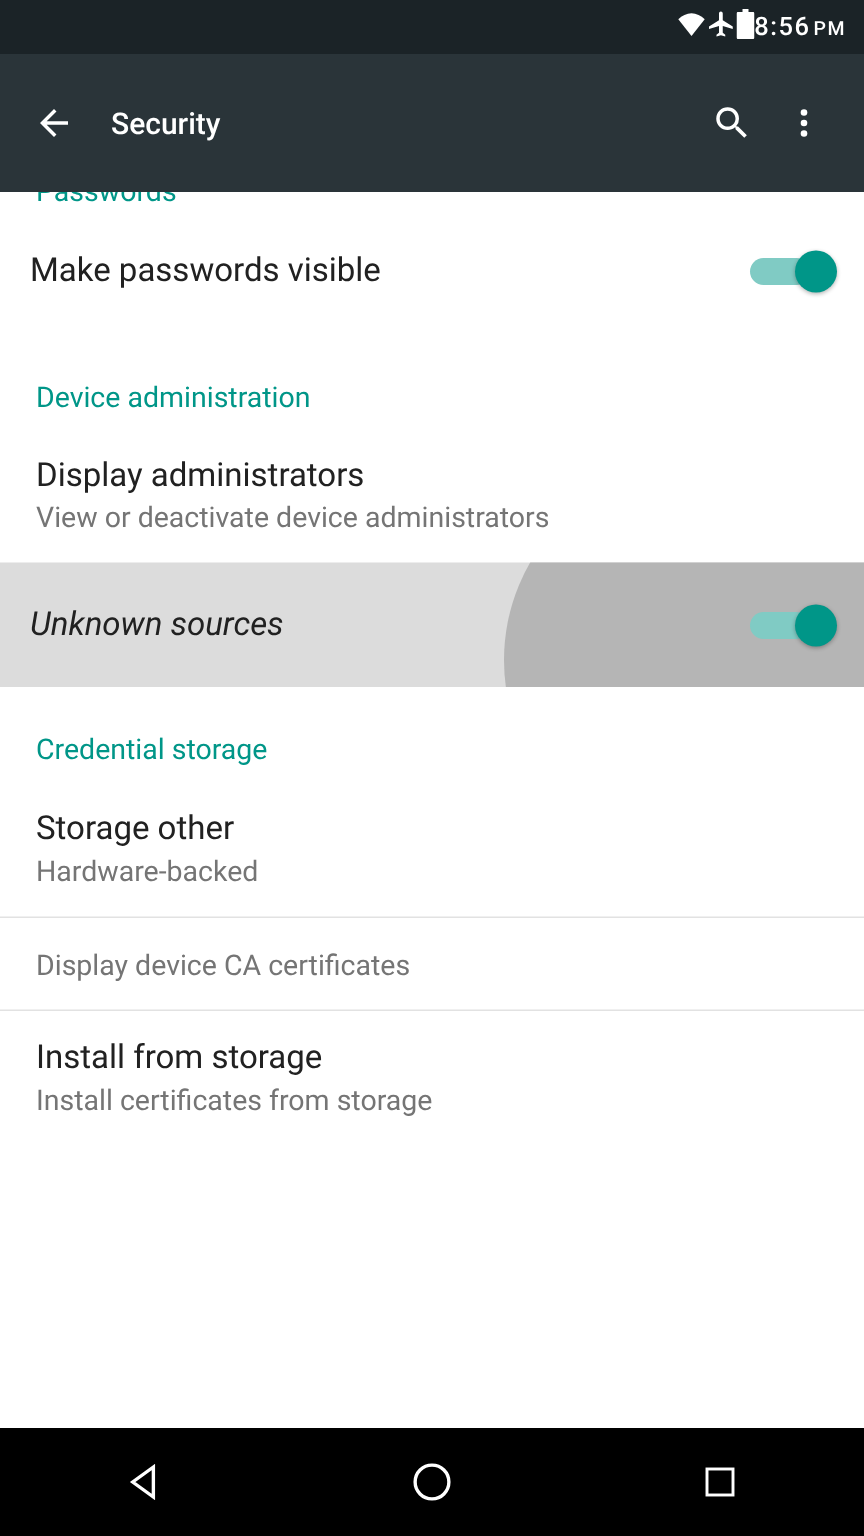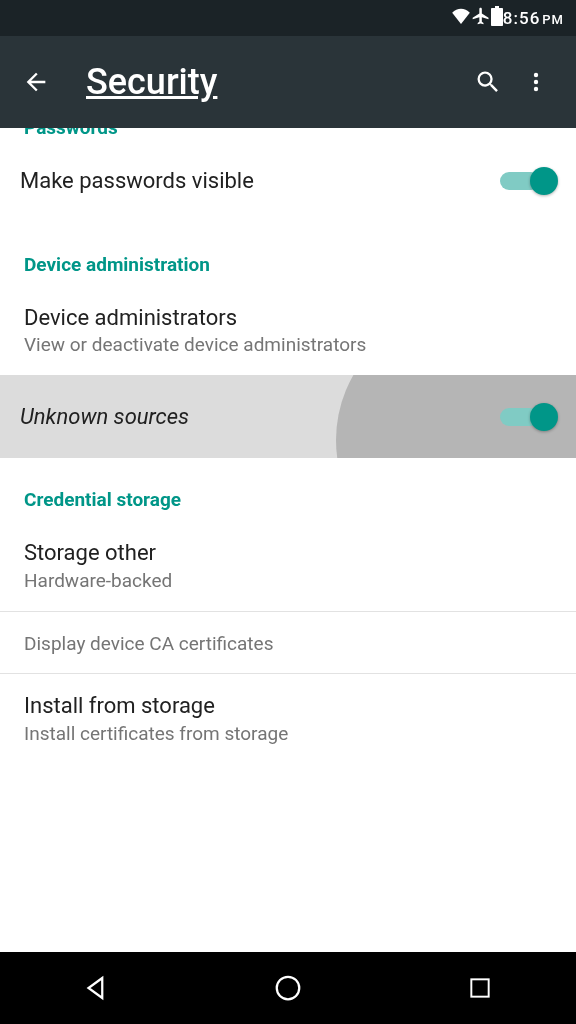--- a/index.html
+++ b/index.html
@@ -10,25 +10,25 @@
     padding: 0 12px; font-size: 17px; letter-spacing: 1px;
   }
   .status-bar .time { font-weight: 500; }
   .status-bar .pm { font-size: 13px; margin-left: 2px; }
   .status-bar svg { fill: #fff; }
   .app-bar {
     height: 92px; background: #2a3439; color: #fff;
     display: flex; align-items: center; padding: 0 16px;
   }
   .app-bar .back { width: 40px; height: 40px; display:flex;align-items:center;justify-content:center; }
-  .app-bar .title { font-size: 36px; font-weight: 500; margin-left: 30px; flex: 1; text-decoration: underline; }
+  .app-bar .title { font-size: 20px; font-weight: 500; margin-left: 18px; flex: 1; }
   .app-bar .action { width: 48px; height: 48px; display:flex;align-items:center;justify-content:center; }
   .content { height: calc(1024px - 36px - 92px - 72px); overflow: hidden; position: relative; }
   .section-header {
-    color: #009688; font-size: 19px; font-weight: 700;
+    color: #009688; font-size: 19px; font-weight: 400;
     padding: 20px 24px 10px;
   }
   .section-header.cut { padding-top: 0; margin-top: -12px; }
   .item {
     padding: 18px 24px; position: relative;
   }
   .item .title { font-size: 22px; color: #212121; line-height: 1.25; }
   .item .sub { font-size: 19px; color: #757575; margin-top: 2px; line-height: 1.25; }
   .item.with-toggle { padding-right: 96px; padding-left: 20px; }
   .divider { height: 1px; background: #e2e2e2; }
@@ -109,21 +109,21 @@
     <div class="title">Make passwords visible</div>
     <div class="switch">
       <div class="track"></div>
         <div class="thumb"></div>
     </div>
   </div>
 
   <div class="section-header" style="padding-top:40px">Device administration</div>
 
   <div class="item">
-    <div class="title">Device administrators</div>
+    <div class="title">Display administrators</div>
     <div class="sub">View or deactivate device administrators</div>
   </div>
 
   <div class="highlight item with-toggle" style="padding-top:28px;padding-bottom:28px">
     <div class="ripple"></div>
     <div class="inner">
       <div class="title">Unknown sources</div>
     </div>
     <div class="switch" style="z-index:2">
       <div class="track"></div>

